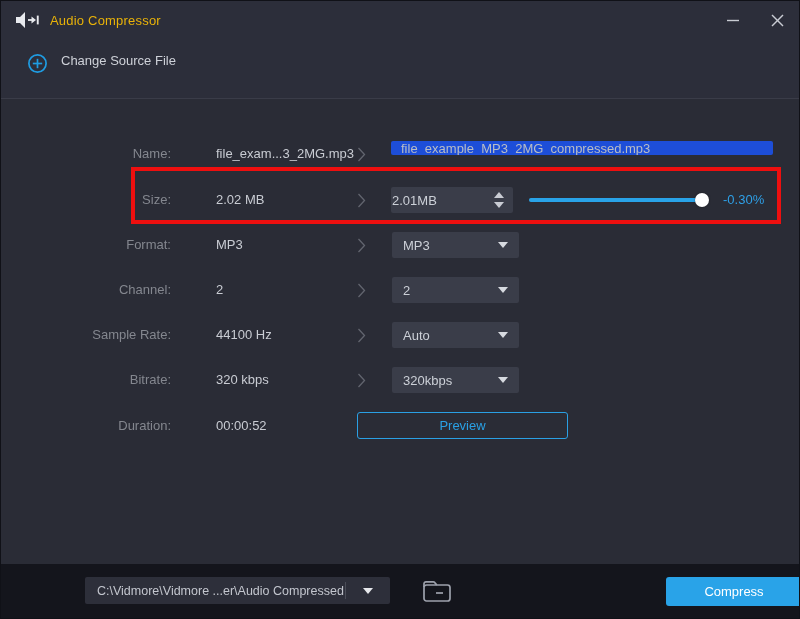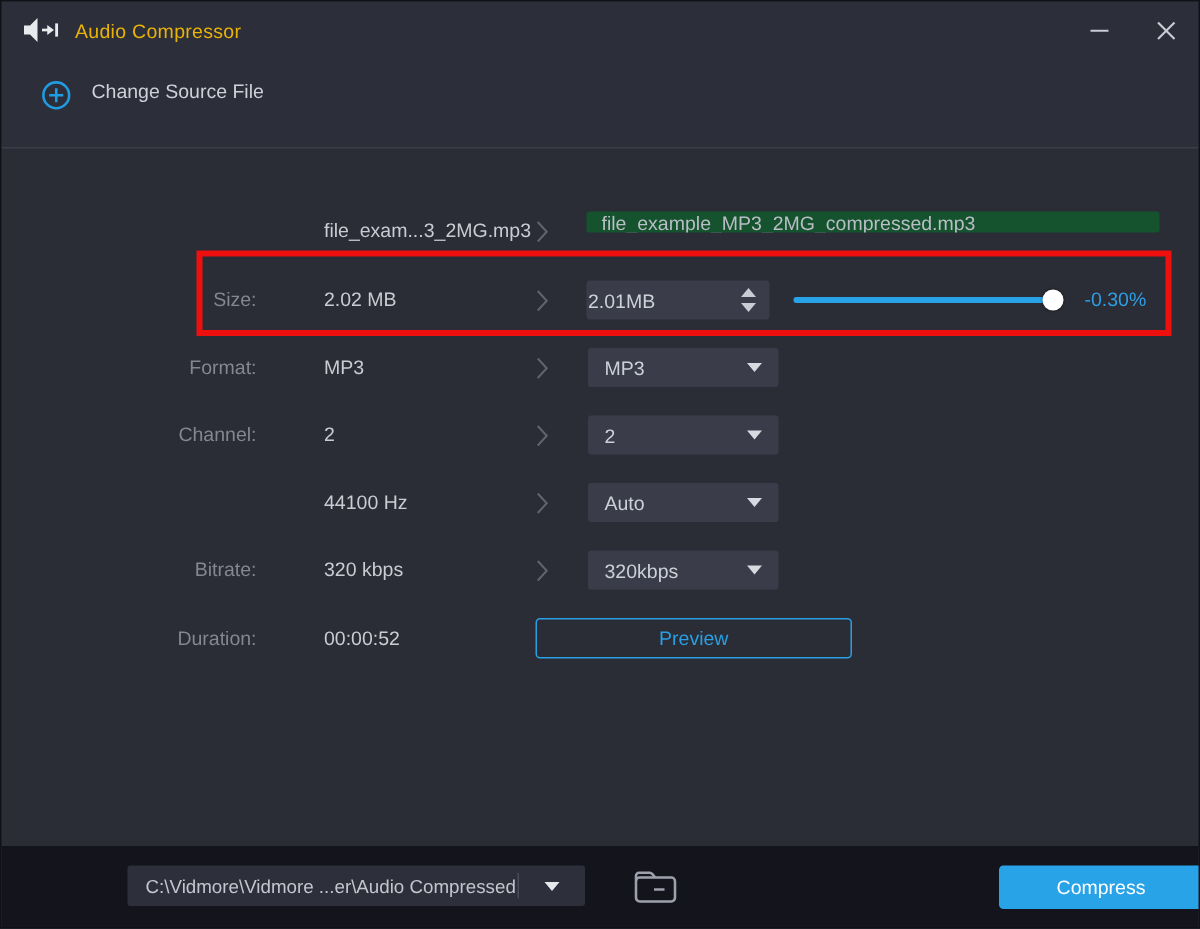--- a/index.html
+++ b/index.html
@@ -18,21 +18,21 @@
   .change-source { position:absolute; top:52px; left:26px; display:flex; align-items:flex-start; gap:13px; background:transparent; border:none; cursor:pointer; }
   .change-source span.lbl { font-size:13px; color:#ced1d8; }
 
   
   .content { position:absolute; top:99px; left:0; right:0; bottom:54px; background:#2a2c36; }
   .row { position:absolute; left:0; width:100%; height:28px; }
   .rlabel { position:absolute; left:0; width:170px; text-align:right; line-height:28px; font-size:13px; color:#84878f; }
   .rvalue { position:absolute; left:215px; line-height:28px; font-size:13px; color:#c9ccd3; }
   .chev { position:absolute; left:355px; top:6px; }
 
-  .text-input { position:absolute; left:390px; top:1px; width:382px; height:14px; background:#14532d; border:none; border-radius:2px; color:#b9bdc6; font-size:13px; padding:0 10px; font-family:"Liberation Sans",sans-serif; outline:none; }
+  .text-input { position:absolute; left:390px; top:1px; width:382px; height:14px; background:#1d4ed8; border:none; border-radius:2px; color:#b9bdc6; font-size:13px; padding:0 10px; font-family:"Liberation Sans",sans-serif; outline:none; }
 
   .spinbox { position:absolute; left:390px; top:1px; width:122px; height:26px; background:#3a3d49; border-radius:2px; display:flex; align-items:center; }
   .spin-text { flex:1; padding-left:1px; font-size:13px; color:#ccd0d7; }
   .spin-arrows { display:flex; flex-direction:column; gap:4px; margin-right:9px; cursor:pointer; }
   .tri-up-s { width:0; height:0; border-left:5px solid transparent; border-right:5px solid transparent; border-bottom:6px solid #c9ccd3; }
   .tri-down-s { width:0; height:0; border-left:5px solid transparent; border-right:5px solid transparent; border-top:6px solid #c9ccd3; }
 
   .slider { position:absolute; left:528px; top:0; width:180px; height:28px; cursor:pointer; }
   .slider-track { position:absolute; top:12px; left:0; width:100%; height:4px; border-radius:2px; background:#3f424d; }
   .slider-fill { height:100%; border-radius:2px; background:#29a3e8; width:0; }
@@ -96,20 +96,21 @@
           <line x1="5.8" y1="10.5" x2="15.2" y2="10.5" stroke="#1f9ce2" stroke-width="1.7"></line>
         </svg>
       </span>
       <span class="lbl">Change Source File</span>
     </button>
   </div>
 
   <div class="content">
 
     <div class="row" style="top:40px;">
+      <span class="rlabel">Name:</span>
       <span class="rvalue">file_exam...3_2MG.mp3</span>
       <span class="chev">
         <svg width="11" height="17" viewBox="0 0 11 17">
             <path d="M2.5 2 L8.5 8.5 L2.5 15" stroke="#62656f" stroke-width="1.3" fill="none"></path>
           </svg>
       </span>
       <input type="text" class="text-input" value="file_example_MP3_2MG_compressed.mp3" style="">
     </div>
 
     <div class="row" style="top:86px;">
@@ -158,20 +159,21 @@
             <path d="M2.5 2 L8.5 8.5 L2.5 15" stroke="#62656f" stroke-width="1.3" fill="none"></path>
           </svg>
       </span>
       <div class="dropdown">
         <span class="dd-text">2</span>
         <span class="tri-down"></span>
       </div>
     </div>
 
     <div class="row" style="top:221px;">
+      <span class="rlabel">Sample Rate:</span>
       <span class="rvalue">44100 Hz</span>
       <span class="chev">
         <svg width="11" height="17" viewBox="0 0 11 17">
             <path d="M2.5 2 L8.5 8.5 L2.5 15" stroke="#62656f" stroke-width="1.3" fill="none"></path>
           </svg>
       </span>
       <div class="dropdown">
         <span class="dd-text">Auto</span>
         <span class="tri-down"></span>
       </div>

